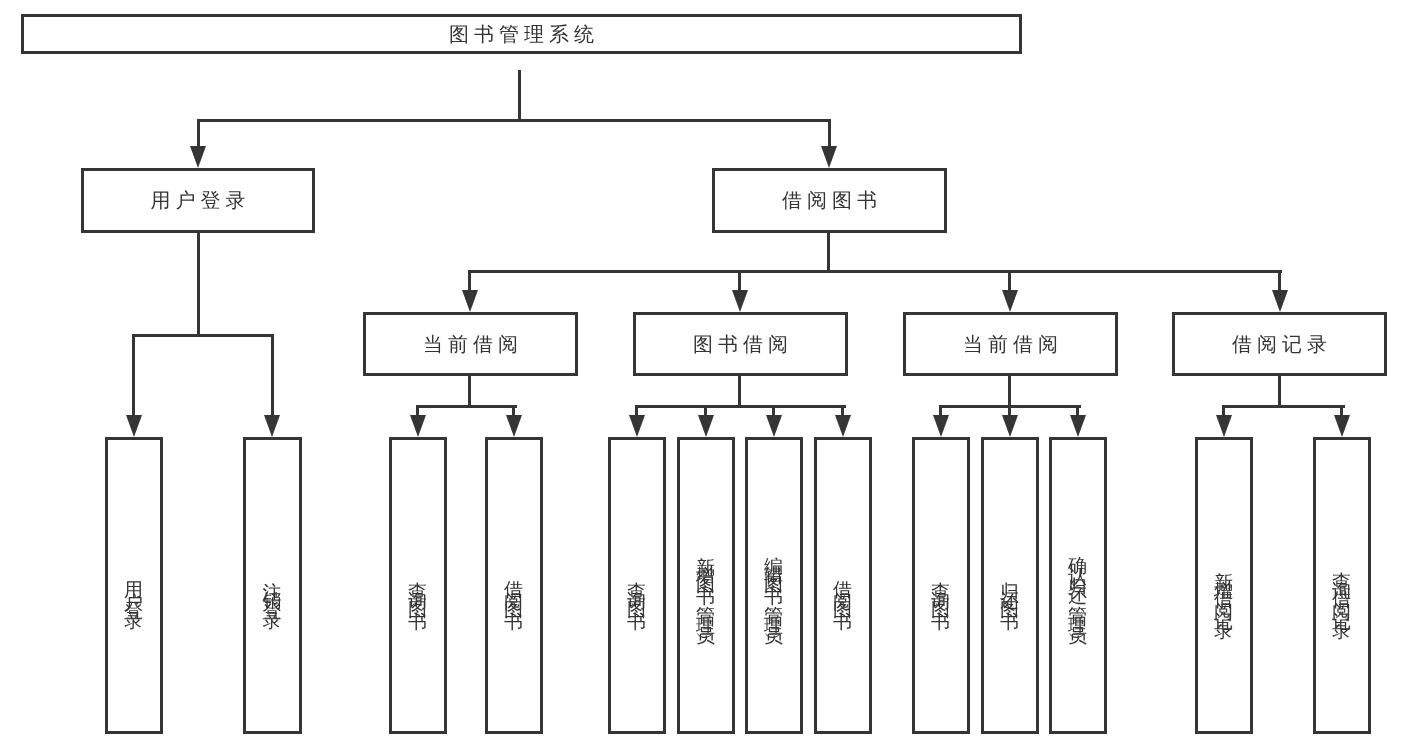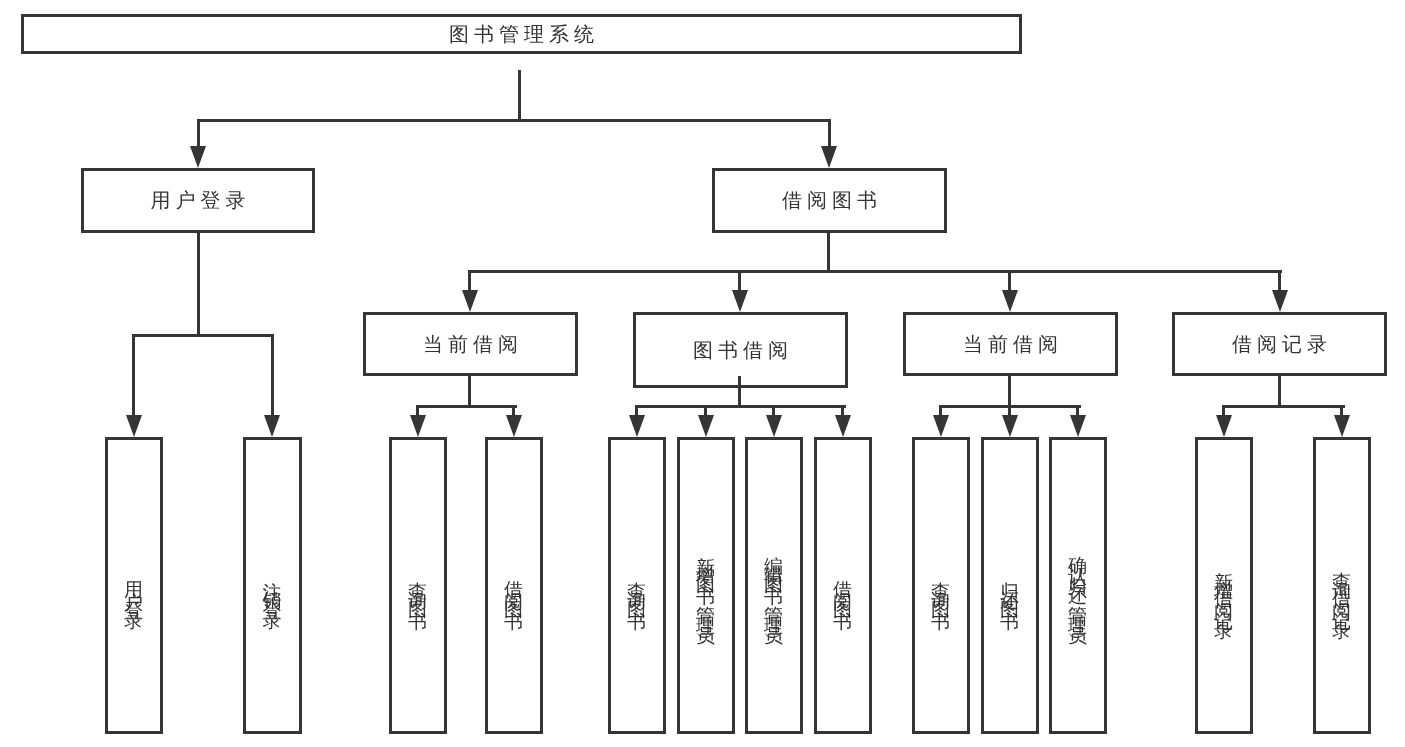--- a/index.html
+++ b/index.html
@@ -66,21 +66,21 @@
   <div class="node node-h" style="left:81px;top:168px;width:234px;height:65px;">
     <span>用户登录</span>
   </div>
   <div class="node node-h" style="left:712px;top:168px;width:235px;height:65px;">
     <span>借阅图书</span>
   </div>
 
   <div class="node node-h" style="left:363px;top:312px;width:215px;height:64px;">
     <span>当前借阅</span>
   </div>
-  <div class="node node-h" style="left:633px;top:312px;width:215px;height:76px;text-align:right;">
+  <div class="node node-h" style="left:633px;top:312px;width:215px;height:64px;text-align:right;">
     <span>图书借阅</span>
   </div>
   <div class="node node-h" style="left:903px;top:312px;width:215px;height:64px;">
     <span>当前借阅</span>
   </div>
   <div class="node node-h" style="left:1172px;top:312px;width:215px;height:64px;">
     <span>借阅记录</span>
   </div>
 
   <div class="node node-v" style="left:105px;top:437px;width:58px;height:297px;">

